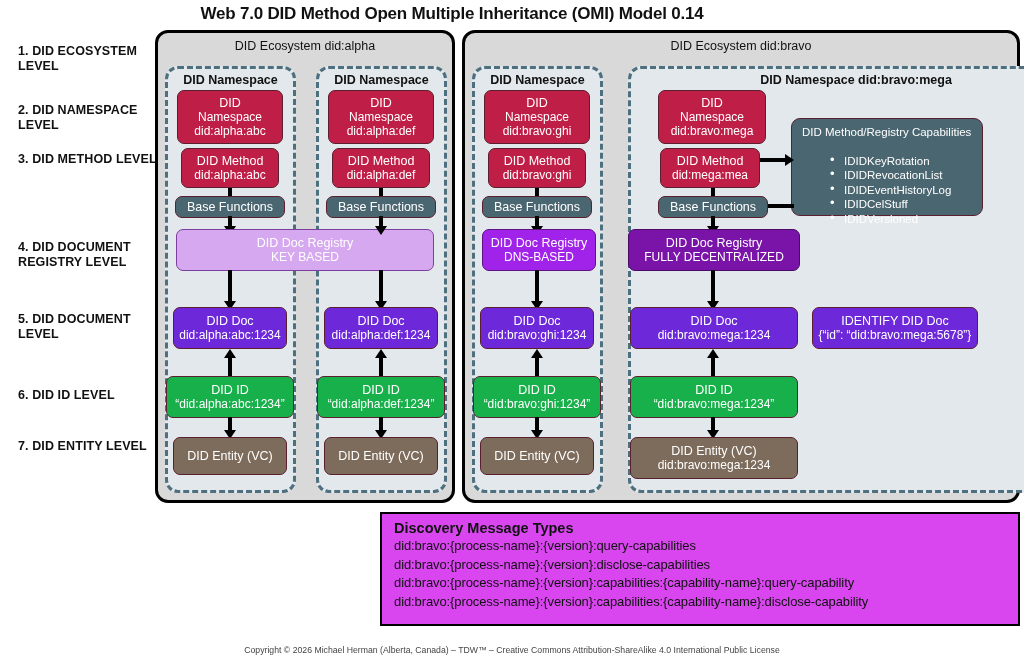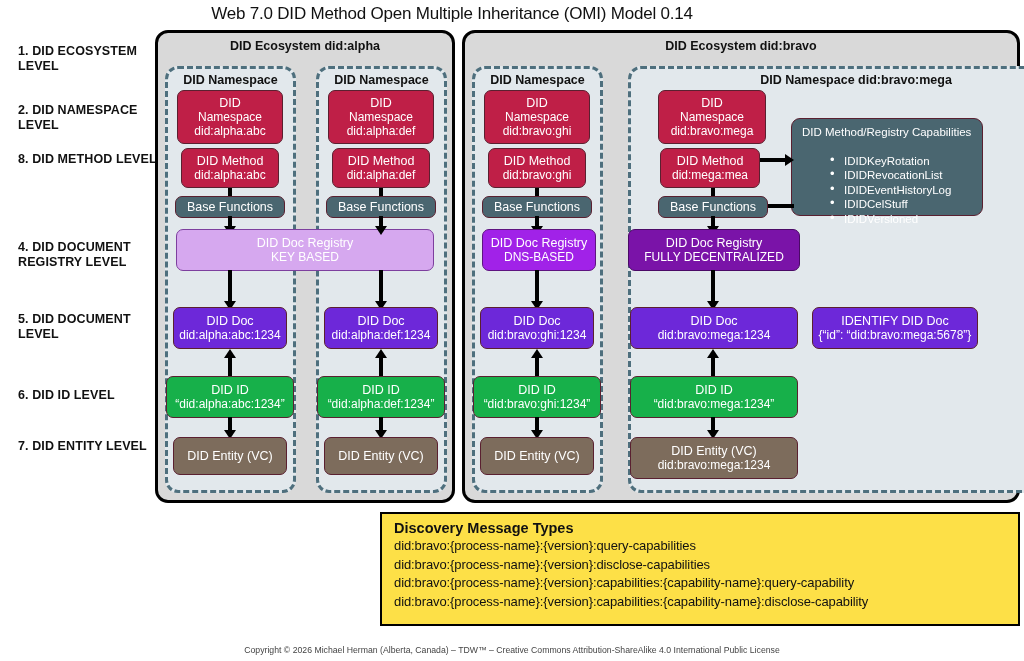--- a/index.html
+++ b/index.html
@@ -3,36 +3,36 @@
 <meta charset="utf-8">
 <style>
   html,body{margin:0;padding:0;background:#ffffff;}
   body{width:1024px;height:661px;position:relative;font-family:"Liberation Sans",sans-serif;overflow:hidden;}
 
   .abs{position:absolute;box-sizing:border-box;}
 
   
   #diagram-title{
     left:0;top:4px;width:904px;text-align:center;
-    font-size:17px;font-weight:normal;color:#111;letter-spacing:-0.2px;
+    font-size:17px;font-weight:bold;color:#111;letter-spacing:-0.2px;
   }
 
   
   .level-label{
     left:18px;width:150px;font-size:12.5px;font-weight:bold;color:#111;
     line-height:15px;letter-spacing:0.1px;
   }
 
   
   .ecosystem{
     background:#d9d9d9;border:3.5px solid #000;border-radius:13px;
   }
   .ecosystem-title{
     position:absolute;left:0;right:0;top:6px;text-align:center;
-    font-size:12.5px;font-weight:bold;color:#111;
+    font-size:12.5px;font-weight:normal;color:#111;
   }
 
   
   .namespace{
     background:#e2e8ec;border:3.5px dashed #4e6f7d;border-radius:13px;
   }
   .namespace-title{
     position:absolute;left:0;right:0;top:4px;text-align:center;
     font-size:12.5px;font-weight:bold;color:#111;
   }
@@ -77,39 +77,39 @@
 
   .arrow-h .shaft{position:absolute;top:50%;transform:translateY(-50%);
     height:4px;background:#000;left:0;}
   .arrow-h .head{position:absolute;top:50%;transform:translateY(-50%);
     width:0;height:0;border-top:6.5px solid transparent;border-bottom:6.5px solid transparent;}
   .arrow-h.right .head{border-left:9px solid #000;right:0;}
   .arrow-h.left  .head{border-right:9px solid #000;left:0;}
 
   
   #discovery-box{
-    background:#fde047;border:2.5px solid #000;padding:6px 10px 12px 12px;
+    background:#d946ef;border:2.5px solid #000;padding:6px 10px 12px 12px;
   }
   #discovery-title{font-size:14.5px;font-weight:bold;color:#111;margin-bottom:1px;}
   .discovery-line{font-size:13px;color:#111;line-height:18.5px;letter-spacing:-0.1px;}
 
   
   #copyright{
     left:0;bottom:6px;width:1024px;text-align:center;
     font-size:8.7px;color:#444;
   }
 </style>
 </head>
 <body>
 
 <div class="abs" id="diagram-title">Web 7.0 DID Method Open Multiple Inheritance (OMI) Model 0.14</div>
 
 <div class="abs level-label" style="top:44px;">1. DID ECOSYSTEM LEVEL</div>
 <div class="abs level-label" style="top:103px;">2. DID NAMESPACE LEVEL</div>
-<div class="abs level-label" style="top:152px;">8. DID METHOD LEVEL</div>
+<div class="abs level-label" style="top:152px;">3. DID METHOD LEVEL</div>
 <div class="abs level-label" style="top:240px;">4. DID DOCUMENT REGISTRY LEVEL</div>
 <div class="abs level-label" style="top:312px;">5. DID DOCUMENT LEVEL</div>
 <div class="abs level-label" style="top:388px;">6. DID ID LEVEL</div>
 <div class="abs level-label" style="top:439px;">7. DID ENTITY LEVEL</div>
 
 <div class="abs ecosystem" style="left:155px;top:30px;width:300px;height:473px;">
   <div class="ecosystem-title">DID Ecosystem did:alpha</div>
 </div>
 
 <div class="abs namespace" style="left:165px;top:66px;width:131px;height:427px;">

